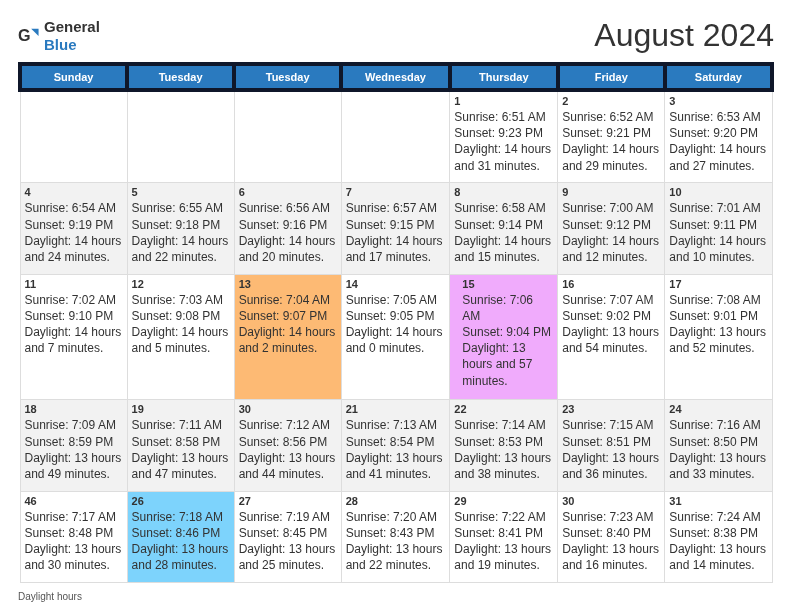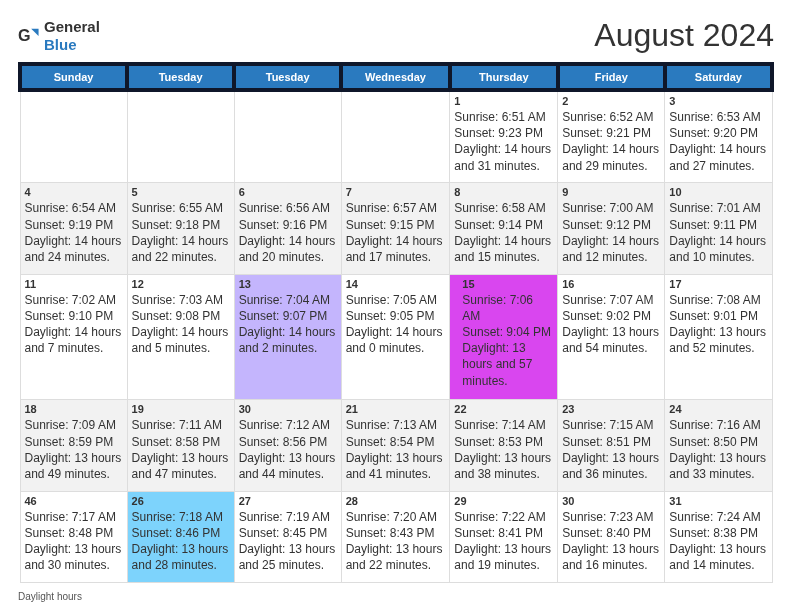--- a/index.html
+++ b/index.html
@@ -231,37 +231,37 @@
         </div>
       </td>
           <td style="background: rgb(255, 255, 255);">
         <div class="day-number">12</div>
         <div class="day-info">
           Sunrise: 7:03 AM<br>
           Sunset: 9:08 PM<br>
           Daylight: 14 hours and 5 minutes.
         </div>
       </td>
-          <td style="background: #c4b5fd;">
+          <td style="background: #fdba74;">
         <div class="day-number">13</div>
         <div class="day-info">
           Sunrise: 7:04 AM<br>
           Sunset: 9:07 PM<br>
           Daylight: 14 hours and 2 minutes.
         </div>
       </td>
           <td style="background: rgb(255, 255, 255);">
         <div class="day-number">14</div>
         <div class="day-info">
           Sunrise: 7:05 AM<br>
           Sunset: 9:05 PM<br>
           Daylight: 14 hours and 0 minutes.
         </div>
       </td>
-          <td style="background: #d946ef; padding-left: 12px;">
+          <td style="background: #f0abfc; padding-left: 12px;">
         <div class="day-number">15</div>
         <div class="day-info">
           Sunrise: 7:06 AM<br>
           Sunset: 9:04 PM<br>
           Daylight: 13 hours and 57 minutes.
         </div>
       </td>
           <td style="background: rgb(255, 255, 255);">
         <div class="day-number">16</div>
         <div class="day-info">

